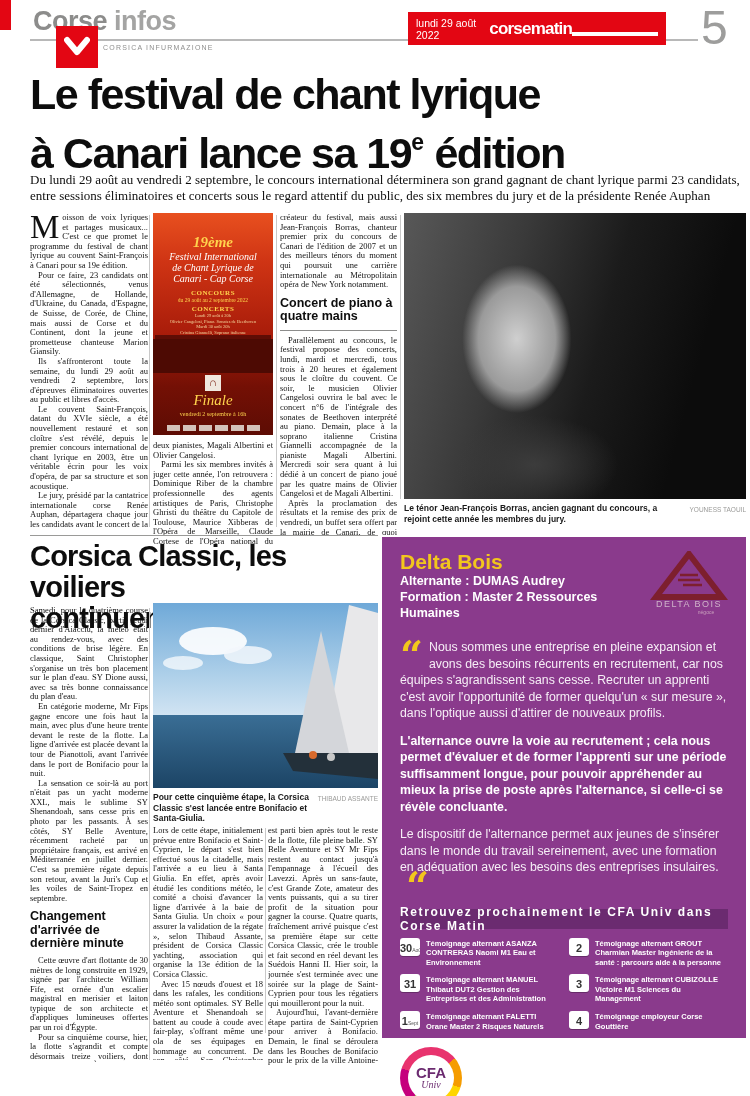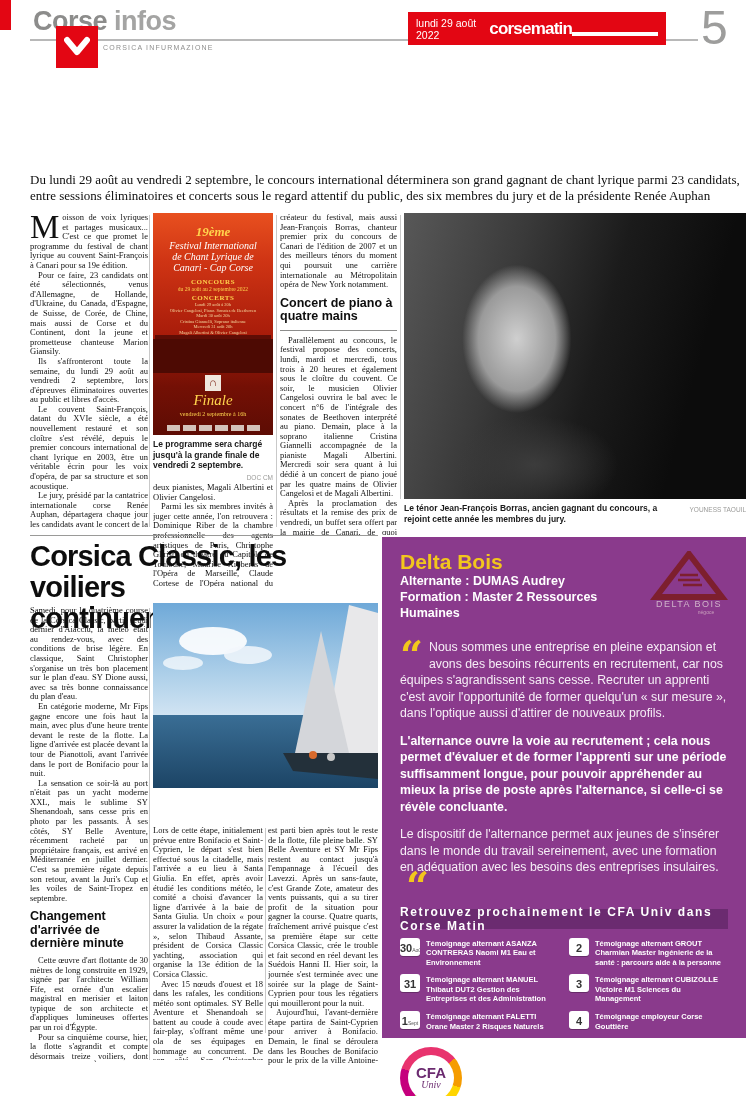--- a/index.html
+++ b/index.html
@@ -49,21 +49,21 @@
   .divider{position:absolute;height:1px;background:#9a9a98;}
   
   .caption{position:absolute;font-family:"Liberation Sans",sans-serif;font-weight:bold;
      font-size:8.5px;line-height:10.5px;color:#1a1a1a;}
   .caption .credit{float:right;font-weight:normal;font-size:6.5px;color:#9a9a98;
      margin-top:2px;margin-left:6px;}
   
   .poster{position:relative;width:120px;height:222px;overflow:hidden;text-align:center;
      background:linear-gradient(180deg,#e8501f 0%,#cf3414 22%,#a81c0a 55%,#741005 78%,#5d0c04 100%);
      font-family:"Liberation Serif",serif;}
-  .poster .l1{color:#ffd34d;font-style:italic;font-weight:bold;font-size:13px;padding-top:11px;}
+  .poster .l1{color:#ffd34d;font-style:italic;font-weight:bold;font-size:15px;padding-top:21px;}
   .poster .script{color:#fff;font-style:italic;font-size:10px;line-height:11px;}
   .poster .concours{color:#ffd34d;font-weight:bold;font-size:7px;margin-top:5px;letter-spacing:0.5px;}
   .poster .sub6{color:#ffd34d;font-size:5.5px;}
   .poster .tiny{color:#f5d9a0;font-size:4.5px;line-height:5.6px;}
   .poster .building{position:absolute;left:0;right:0;bottom:62px;height:34px;background:#4d0a03;
      box-shadow:0 -6px 0 -2px #5f0d05;}
   .poster .arch-logo{position:absolute;left:52px;bottom:44px;width:16px;height:16px;background:#efe8df;
      color:#7a1f10;font-size:11px;line-height:15px;}
   .poster .finale{position:absolute;left:0;right:0;bottom:26px;color:#ffd34d;
      font-style:italic;font-size:15px;}
@@ -138,20 +138,24 @@
   <div class="abs section-sub">CORSICA INFURMAZIONE</div>
   <div class="abs date-band">
     <span class="date">lundi 29 août 2022</span>
     <span class="brand">
       <span class="name">corsematin</span>
       <span class="bar"></span>
     </span>
   </div>
   <div class="abs page-num">5</div>
 
+  <div class="abs headline">
+    <div>Le festival de chant lyrique</div>
+    <div><span>à Canari lance sa 19</span><sup>e</sup><span> édition</span></div>
+  </div>
   <div class="abs standfirst">Du lundi 29 août au vendredi 2 septembre, le concours international déterminera son grand gagnant de chant lyrique parmi 23 candidats, entre sessions éliminatoires et concerts sous le regard attentif du public, des six membres du jury et de la présidente Renée Auphan</div>
 
   <div class="col" style="left:30px;top:213px;width:118px;height:318px;">
     <p class="noind"><span class="dropcap">M</span><span>oisson de voix lyriques et partages musicaux... C'est ce que promet le programme du festival de chant lyrique au couvent Saint-François à Canari pour sa 19e édition.</span></p>
     <p>Pour ce faire, 23 candidats ont été sélectionnés, venus d'Allemagne, de Hollande, d'Ukraine, du Canada, d'Espagne, de Suisse, de Corée, de Chine, mais aussi de Corse et du Continent, dont la jeune et prometteuse chanteuse Marion Giansily.</p>
     <p>Ils s'affronteront toute la semaine, du lundi 29 août au vendredi 2 septembre, lors d'épreuves éliminatoires ouvertes au public et libres d'accès.</p>
     <p>Le couvent Saint-François, datant du XVIe siècle, a été nouvellement restauré et son cloître s'est révélé, depuis le premier concours international de chant lyrique en 2003, être un véritable écrin pour les voix d'opéra, de par sa structure et son acoustique.</p>
     <p>Le jury, présidé par la cantatrice internationale corse Renée Auphan, départagera chaque jour les candidats avant le concert de la grande finale vendredi à 16 heures. Les chanteuses et chanteurs seront accompagnés comme chaque année par</p>
   </div>
   <div class="vrule" style="left:149px;top:215px;height:312px;"></div>
@@ -176,24 +180,20 @@
       <div class="finale">Finale</div>
       <div class="finale-sub">vendredi 2 septembre à 16h</div>
       <div class="sponsors">
           <i></i>
           <i></i>
           <i></i>
           <i></i>
           <i></i>
           <i></i>
         </div>
-    </div>
-    <div style="position:static;margin-top:4px;" class="caption">
-      <span>Le programme sera chargé jusqu'à la grande finale de vendredi 2 septembre.</span>
-      <span class="credit">DOC CM</span>
     </div>
     <div class="col" style="position:static;width:120px;margin-top:6px;height:104px;">
       <p class="noind">deux pianistes, Magali Albertini et Olivier Cangelosi.</p>
       <p>Parmi les six membres invités à juger cette année, l'on retrouvera : Dominique Riber de la chambre professionnelle des agents artistiques de Paris, Christophe Ghristi du théâtre du Capitole de Toulouse, Maurice Xibberas de l'Opéra de Marseille, Claude Cortese de l'Opéra national du Rhin, Jacques Scaglia</p>
     </div>
   </div>
   <div class="vrule" style="left:276px;top:215px;height:312px;"></div>
 
   <div class="col" style="left:280px;top:213px;width:117px;height:322px;">
     <p class="noind">créateur du festival, mais aussi Jean-François Borras, chanteur premier prix du concours de Canari de l'édition de 2007 et un des meilleurs ténors du moment qui poursuit une carrière internationale au Métropolitain opéra de New York notamment.</p>
@@ -244,20 +244,24 @@
       <ellipse cx="95" cy="52" rx="24" ry="9" fill="#f2f7fb" opacity="0.85"></ellipse>
       <ellipse cx="30" cy="60" rx="20" ry="7" fill="#ffffff" opacity="0.7"></ellipse>
       <rect y="112" width="225" height="73" fill="url(#sea)"></rect>
       <polygon points="196,2 225,10 225,150 170,150" fill="#e8e8ea"></polygon>
       <polygon points="168,28 196,150 142,150" fill="#d4d6da"></polygon>
       <polygon points="130,150 225,150 225,176 140,168" fill="#23303a"></polygon>
       <circle cx="160" cy="152" r="4" fill="#d86a2c"></circle>
       <circle cx="178" cy="154" r="4" fill="#c8c8c8"></circle>
     </svg>
   </div>
+  <div class="caption" style="left:153px;top:792px;width:225px;">
+    <span class="credit">THIBAUD ASSANTE</span>
+    <span>Pour cette cinquième étape, la Corsica Classic s'est lancée entre Bonifacio et Santa-Giulia.</span>
+  </div>
 
   <div class="col" style="left:153px;top:826px;width:110px;height:234px;">
     <p class="noind">Lors de cette étape, initialement prévue entre Bonifacio et Saint-Cyprien, le départ s'est bien effectué sous la citadelle, mais l'arrivée a eu lieu à Santa Giulia. En effet, après avoir étudié les conditions météo, le comité a choisi d'avancer la ligne d'arrivée à la baie de Santa Giulia. Un choix « pour assurer la validation de la régate », selon Thibaud Assante, président de Corsica Classic yachting, association qui organise la 13e édition de la Corsica Classic.</p>
     <p>Avec 15 nœuds d'ouest et 18 dans les rafales, les conditions météo sont optimales. SY Belle Aventure et Shenandoah se battent au coude à coude avec fair-play, s'offrant même une ola de ses équipages en hommage au concurrent. De son côté, San Christopher montre encore une fois sa justesse de réglage en régate. SY Shenandoah, même s'il</p>
   </div>
   <div class="vrule" style="left:265px;top:828px;height:205px;"></div>
   <div class="col" style="left:268px;top:826px;width:110px;height:240px;">
     <p class="noind">est parti bien après tout le reste de la flotte, file pleine balle. SY Belle Aventure et SY Mr Fips restent au contact jusqu'à l'empannage à l'écueil des Lavezzi. Après un sans-faute, c'est Grande Zote, amateur des vents puissants, qui a su tirer profit de la situation pour gagner la course. Quatre quarts, fraîchement arrivé puisque c'est sa première étape sur cette Corsica Classic, crée le trouble et fait second en réel devant les Suédois Hanni II. Hier soir, la journée s'est terminée avec une soirée sur la plage de Saint-Cyprien pour tous les régatiers qui mouilleront pour la nuit.</p>
     <p>Aujourd'hui, l'avant-dernière étape partira de Saint-Cyprien pour arriver à Bonifacio. Demain, le final se déroulera dans les Bouches de Bonifacio pour le prix de la ville Antoine-Zuria.</p>
 

